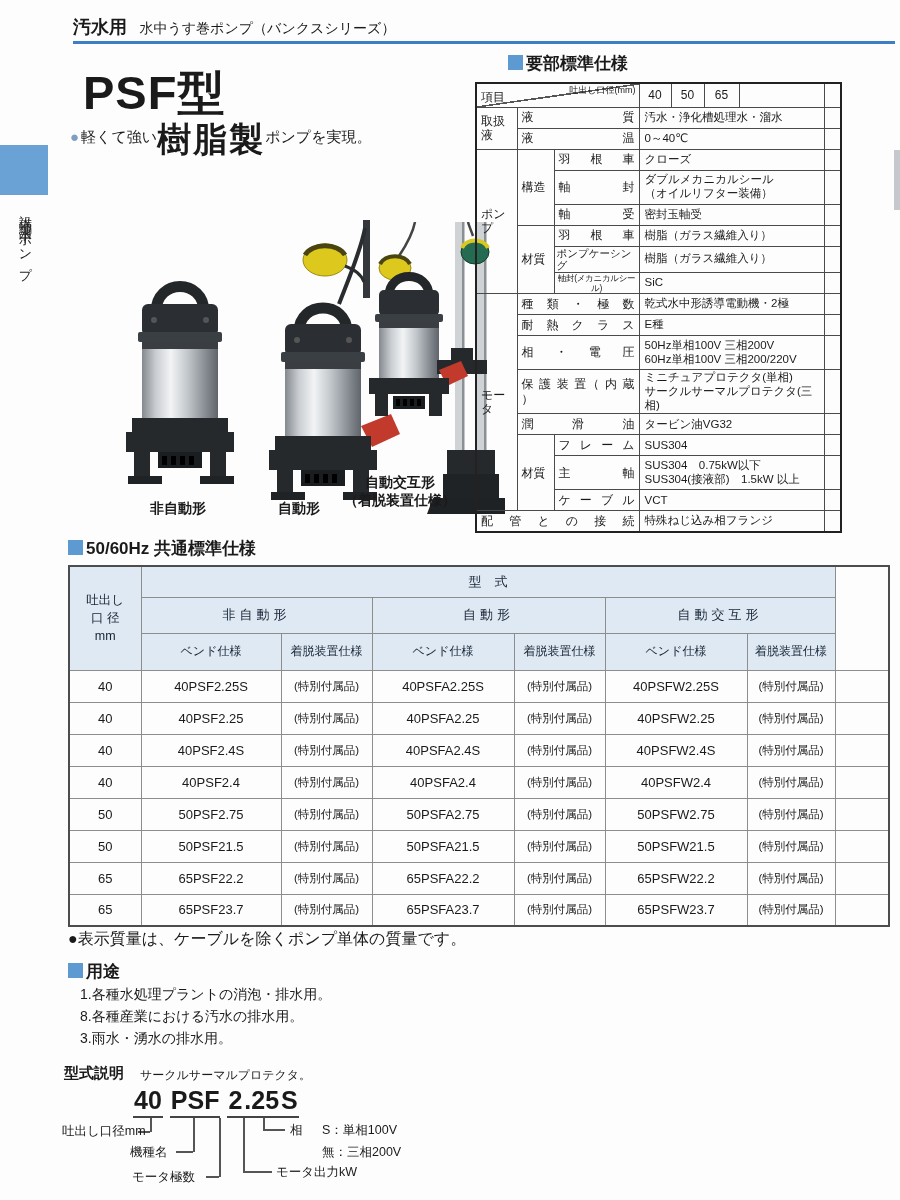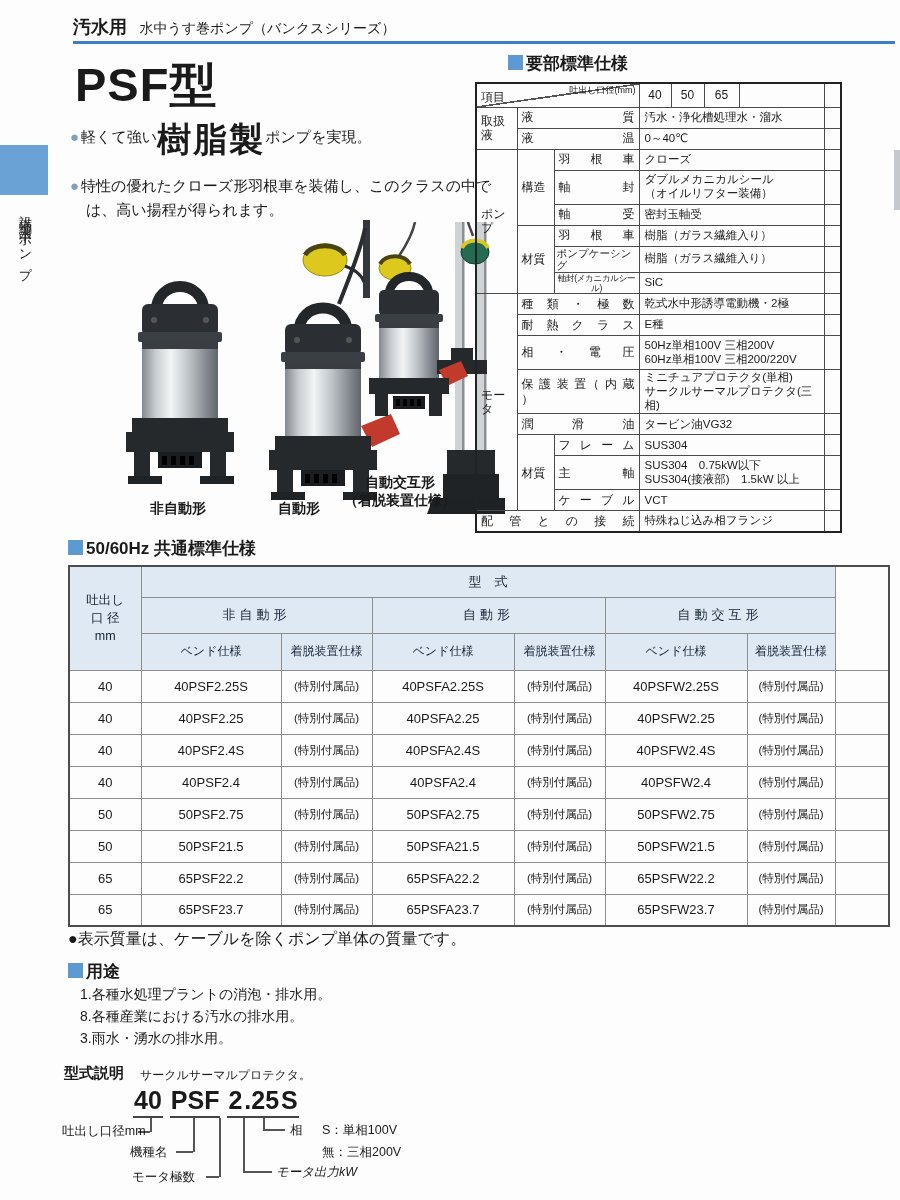--- a/index.html
+++ b/index.html
@@ -11,21 +11,21 @@
   .side-square{position:absolute;left:0;top:145px;width:48px;height:50px;background:#6aa2d6;}
   .side-grey{position:absolute;left:894px;top:150px;width:6px;height:60px;background:#c5c9cd;}
   .side-text{position:absolute;left:16px;top:205px;writing-mode:vertical-rl;font-size:13px;
              letter-spacing:3px;color:#222;}
 
   
   .cat-line{position:absolute;left:73px;top:15px;white-space:nowrap;}
   .cat-bold{font-size:18px;font-weight:bold;}
   .cat-rest{font-size:14px;margin-left:8px;}
   .blue-rule{position:absolute;left:73px;top:41px;width:822px;height:3px;background:#3d7ec6;}
-  .title{position:absolute;left:67px;top:46px;margin:8px;font-size:47px;font-weight:bold;letter-spacing:1px;}
+  .title{position:absolute;left:67px;top:46px;margin:16px;font-size:47px;font-weight:bold;letter-spacing:1px;}
 
   .feat{position:absolute;left:70px;font-size:15px;line-height:1.6;}
   .feat .dot{color:#7f9ec0;margin-right:2px;}
   .big{font-size:34px;font-weight:bold;vertical-align:-9px;letter-spacing:2px;}
   .feat2{width:412px;padding-left:16px;text-indent:-16px;}
 
   .pump-label{position:absolute;font-size:14px;font-weight:600;text-align:center;white-space:pre-line;line-height:1.25;}
 
   
   .sec-head{position:absolute;font-size:17px;font-weight:bold;white-space:nowrap;}
@@ -81,23 +81,20 @@
 
   <div class="cat-line">
     <span class="cat-bold">汚水用</span>
     <span class="cat-rest">水中うす巻ポンプ（バンクスシリーズ）</span>
   </div>
   <div class="blue-rule"></div>
   <h1 class="title">PSF型</h1>
 
   <div class="feat" style="top:112px;">
     <span class="dot">●</span><span>軽くて強い</span><span class="big">樹脂製</span><span>ポンプを実現。</span>
-  </div>
-  <div class="feat feat2" style="top:174px;">
-    <span class="dot">●</span><span>特性の優れたクローズ形羽根車を装備し、このクラスの中では、高い揚程が得られます。</span>
   </div>
 
   <svg class="abs" style="left:98px;top:248px;" width="160" height="250" viewBox="0 0 160 250">
     <defs>
         <linearGradient id="st1" x1="0" y1="0" x2="1" y2="0">
       <stop offset="0" stop-color="#84898f"></stop>
           <stop offset="0.18" stop-color="#c9cdd1"></stop>
           <stop offset="0.38" stop-color="#f2f4f5"></stop>
       <stop offset="0.6" stop-color="#c2c7cb"></stop>
           <stop offset="0.85" stop-color="#83898f"></stop>
@@ -475,18 +472,18 @@
   <div class="vl" style="left:219px;top:1118px;height:59px;"></div>
   <div class="hl" style="left:206px;top:1176px;width:13px;"></div>
   <div class="vl" style="left:243px;top:1118px;height:54px;"></div>
   <div class="hl" style="left:243px;top:1171px;width:29px;"></div>
   <div class="vl" style="left:263px;top:1118px;height:12px;"></div>
   <div class="hl" style="left:263px;top:1129px;width:22px;"></div>
 
   <div class="mc-lab" style="left:62px;top:1123px;">吐出し口径mm</div>
   <div class="mc-lab" style="left:130px;top:1144px;">機種名</div>
   <div class="mc-lab" style="left:132px;top:1169px;">モータ極数</div>
-  <div class="mc-lab" style="left:276px;top:1164px;font-style:italic;">モータ出力kW</div>
+  <div class="mc-lab" style="left:276px;top:1164px;">モータ出力kW</div>
   <div class="mc-lab" style="left:290px;top:1122px;">相</div>
   <div class="mc-lab" style="left:322px;top:1122px;">S：単相100V</div>
   <div class="mc-lab" style="left:322px;top:1144px;">無：三相200V</div>
 
 </div>
 
 </body></html>

